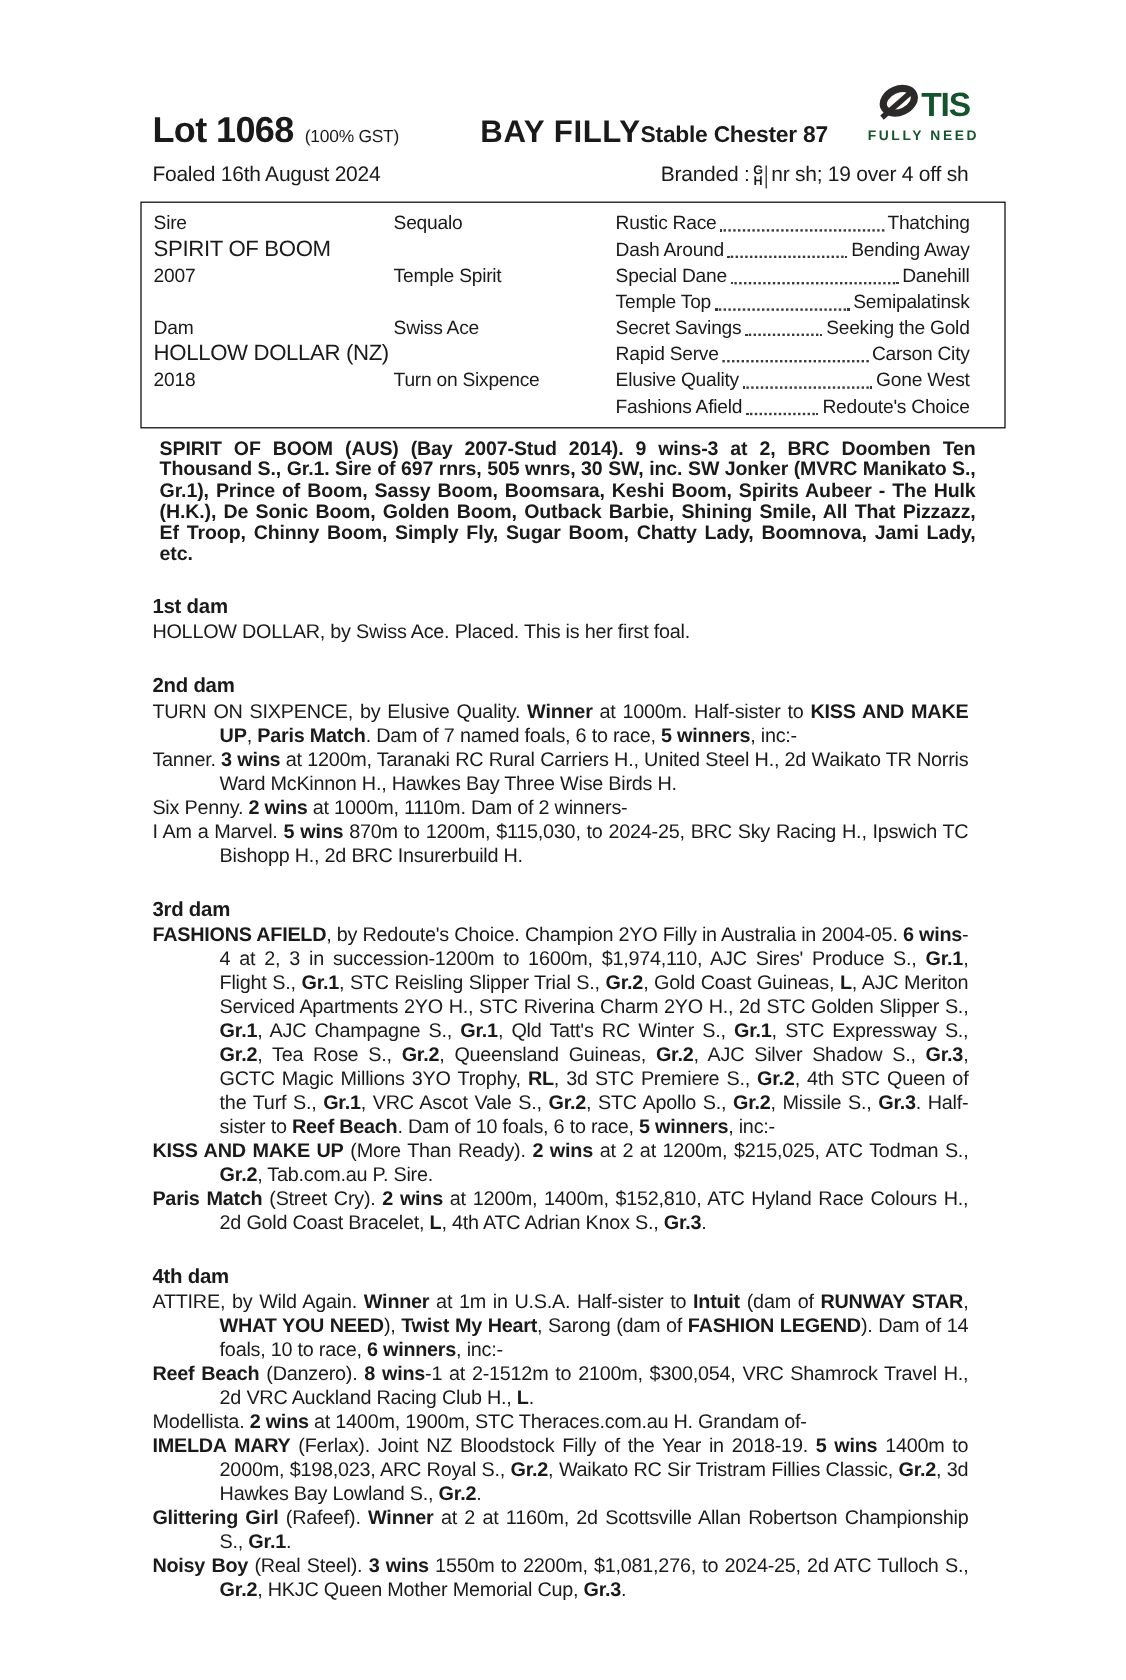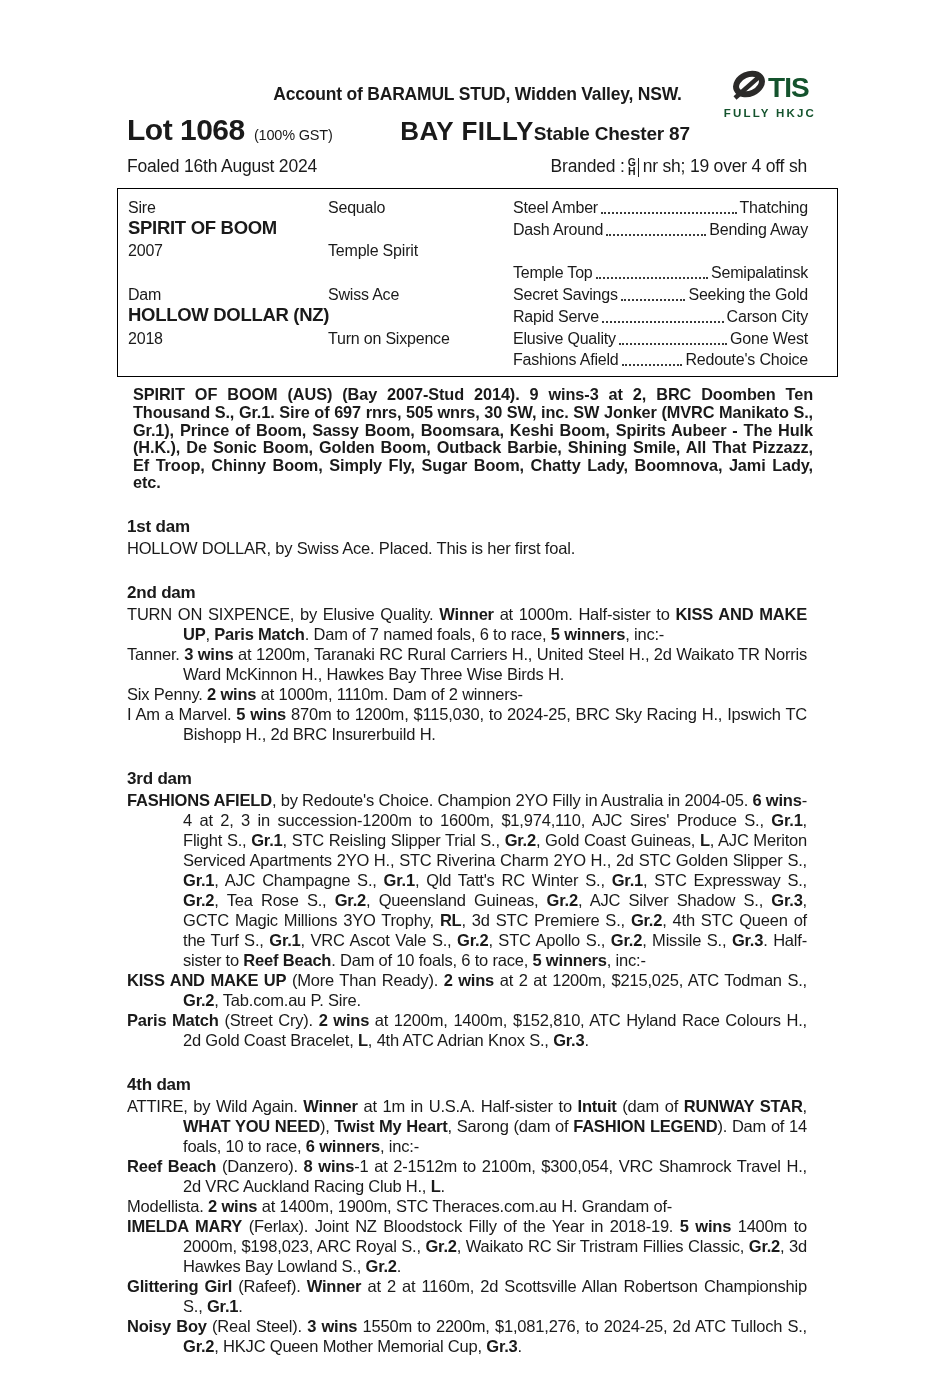--- a/index.html
+++ b/index.html
@@ -25,21 +25,21 @@
   .lot-title { font-weight:bold; font-size:26px; letter-spacing:0.5px; }
   .lot-right { flex:1; text-align:left; font-weight:bold; font-size:19px; white-space:nowrap; }
 
   .foalrow { display:flex; justify-content:space-between; align-items:baseline; font-size:17.5px; padding:0 31px 0 10px; margin:9px 0 11px;gap:40px; }
   .brand { display:inline-block; font-weight:bold; font-size:10.5px; line-height:9.5px; text-align:center; border-right:1.5px solid #1a1a1a; padding-right:2px; margin:0 4px 0 3px; vertical-align:-3px; }
 
   
   .ptable { border:1.5px solid #000; padding:6px 0 7px; }
   .trow { display:grid; grid-template-columns:200px 185px 1fr; align-items:end; height:21.8px; padding:0 29px 0 10px; font-size:16px; }
   .tcell { white-space:nowrap; }
-  .tname { font-weight:bold; font-size:18.5px; letter-spacing:-0.3px; }
+  .tname { font-weight:normal; font-size:18.5px; letter-spacing:-0.3px; }
   .leader { display:flex; align-items:flex-end; font-size:16px; }
   .leader .dots { flex:1; border-bottom:2px dotted #3a3a3a; margin:0 3px 3px; min-width:10px; }
 
   
   .sire-summary { font-weight:bold; font-size:16.3px; line-height:17.6px; text-align:justify; margin:9px 0 0; padding:0 25px 0 16px; letter-spacing:-0.1px; }
 
   
   .sections { padding:0 31px 0 10px; }
   .dam-head { font-weight:bold; font-size:17px; margin:25px 0 1px; }
   p.cat { margin:0; font-size:16.5px; line-height:20px; text-align:justify; }
@@ -58,26 +58,25 @@
       <span style="display:inline-block;margin-right:1px;">
         <svg width="36" height="31" viewBox="0 0 36 31">
           <g stroke="#2b2a29" fill="none">
             <ellipse cx="18" cy="14" rx="13.5" ry="9.5" stroke-width="6" transform="rotate(-24 18 14)"></ellipse>
             <line x1="4" y1="28" x2="29" y2="6" stroke-width="4.5"></line>
           </g>
         </svg>
       </span>
       <span class="qtis-tis">TIS</span>
     </div>
-    <div class="qtis-tag">FULLY HKJC</div>
+    <div class="qtis-tag">FULLY NEED</div>
   </div>
 
   <div class="content">
 
-    <div class="account">Account of BARAMUL STUD, Widden Valley, NSW.</div>
 
     <div class="lotrow">
       <span class="lot-left">
         <span class="lot-num">Lot 1068</span>
         <span class="lot-gst">(100% GST)</span>
       </span>
       <span class="lot-title">BAY FILLY</span>
       <span class="lot-right">Stable Chester 87</span>
     </div>
 
@@ -86,37 +85,42 @@
       <span>
         <span>Branded :</span><span class="brand"><span>G</span><br><span>H</span></span><span>nr sh; 19 over 4 off sh</span>
       </span>
     </div>
 
     <div class="ptable">
       <div class="trow">
         <span class="tcell">Sire</span>
         <span class="tcell">Sequalo</span>
         <span class="leader">
-            <span>Steel Amber</span>
+            <span>Rustic Race</span>
             <span class="dots"></span>
             <span>Thatching</span>
           </span>
       </div>
       <div class="trow">
         <span class="tcell tname">SPIRIT OF BOOM</span>
         <span class="tcell"></span>
         <span class="leader">
             <span>Dash Around</span>
             <span class="dots"></span>
             <span>Bending Away</span>
           </span>
       </div>
       <div class="trow">
         <span class="tcell">2007</span>
         <span class="tcell">Temple Spirit</span>
+        <span class="leader">
+            <span>Special Dane</span>
+            <span class="dots"></span>
+            <span>Danehill</span>
+          </span>
       </div>
       <div class="trow">
         <span class="tcell"></span>
         <span class="tcell"></span>
         <span class="leader">
             <span>Temple Top</span>
             <span class="dots"></span>
             <span>Semipalatinsk</span>
           </span>
       </div>

